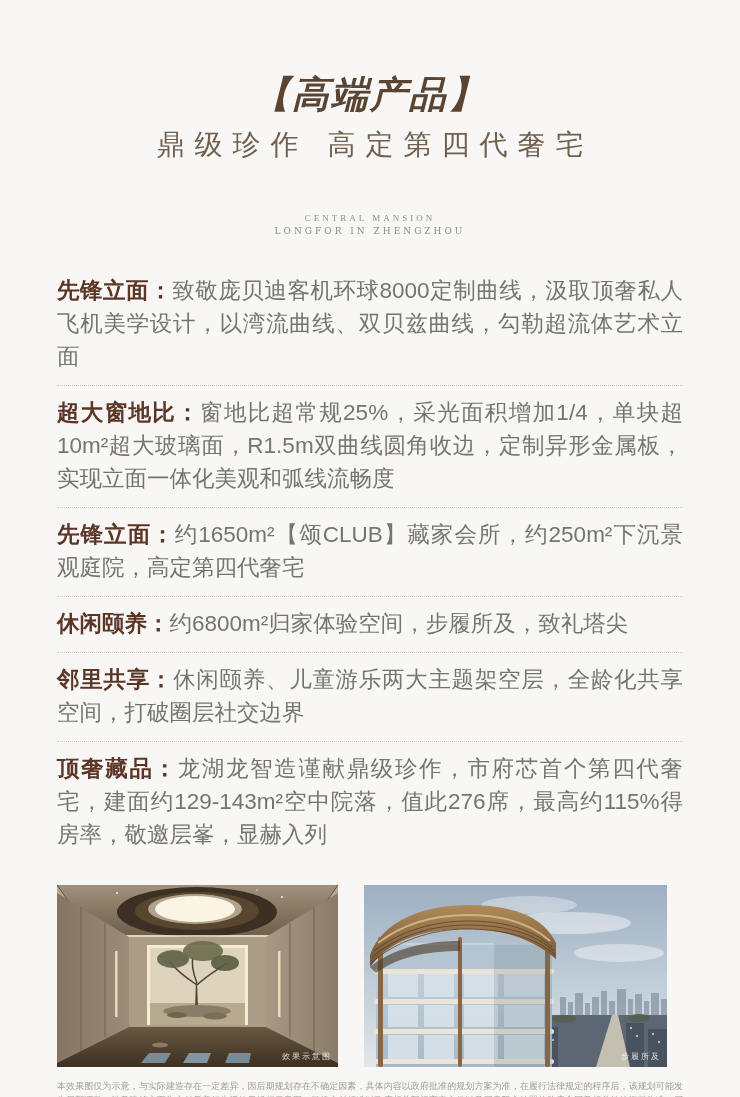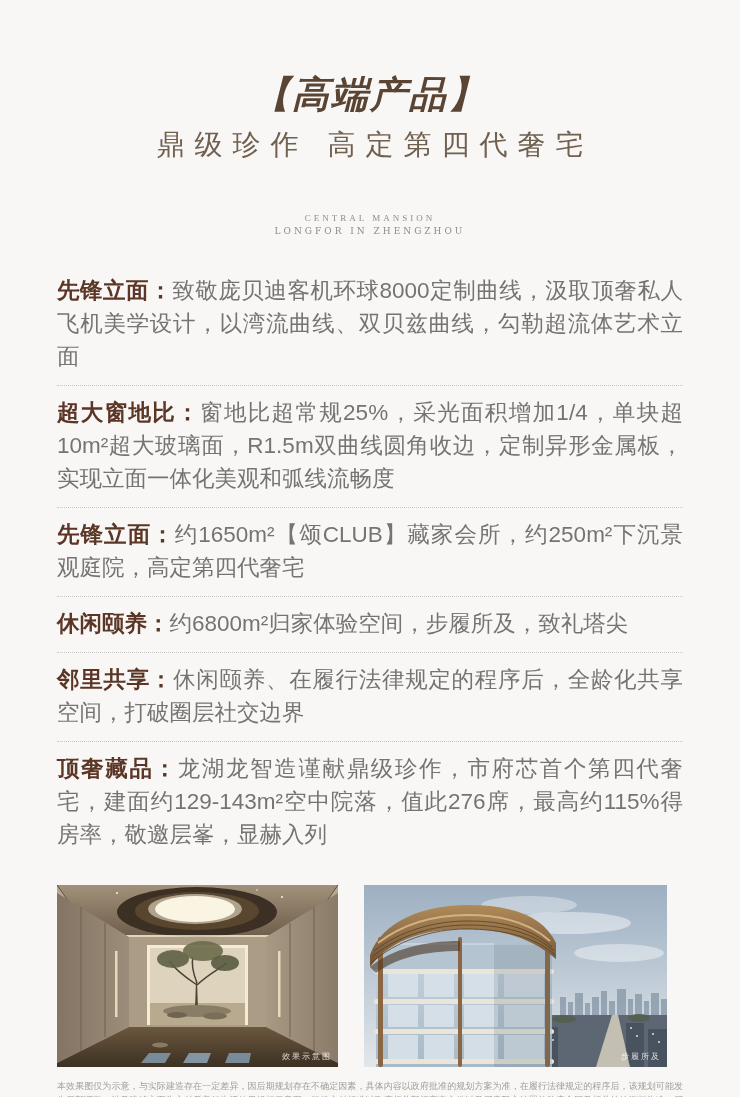--- a/index.html
+++ b/index.html
@@ -98,21 +98,21 @@
 
       <section class="feature">
         <p><span class="label">先锋立面</span><span class="colon">：</span><span class="body">约1650m²【颂CLUB】藏家会所，约250m²下沉景观庭院，高定第四代奢宅</span></p>
       </section>
 
       <section class="feature">
         <p><span class="label">休闲颐养</span><span class="colon">：</span><span class="body">约6800m²归家体验空间，步履所及，致礼塔尖</span></p>
       </section>
 
       <section class="feature">
-        <p><span class="label">邻里共享</span><span class="colon">：</span><span class="body">休闲颐养、在履行法律规定的程序后，全龄化共享空间，打破圈层社交边界</span></p>
+        <p><span class="label">邻里共享</span><span class="colon">：</span><span class="body">休闲颐养、儿童游乐两大主题架空层，全龄化共享空间，打破圈层社交边界</span></p>
       </section>
 
       <section class="feature">
         <p><span class="label">顶奢藏品</span><span class="colon">：</span><span class="body">龙湖龙智造谨献鼎级珍作，市府芯首个第四代奢宅，建面约129-143m²空中院落，值此276席，最高约115%得房率，敬邀层峯，显赫入列</span></p>
       </section>
     </main>
 
   <div class="gallery">
 
     <figure class="left">

